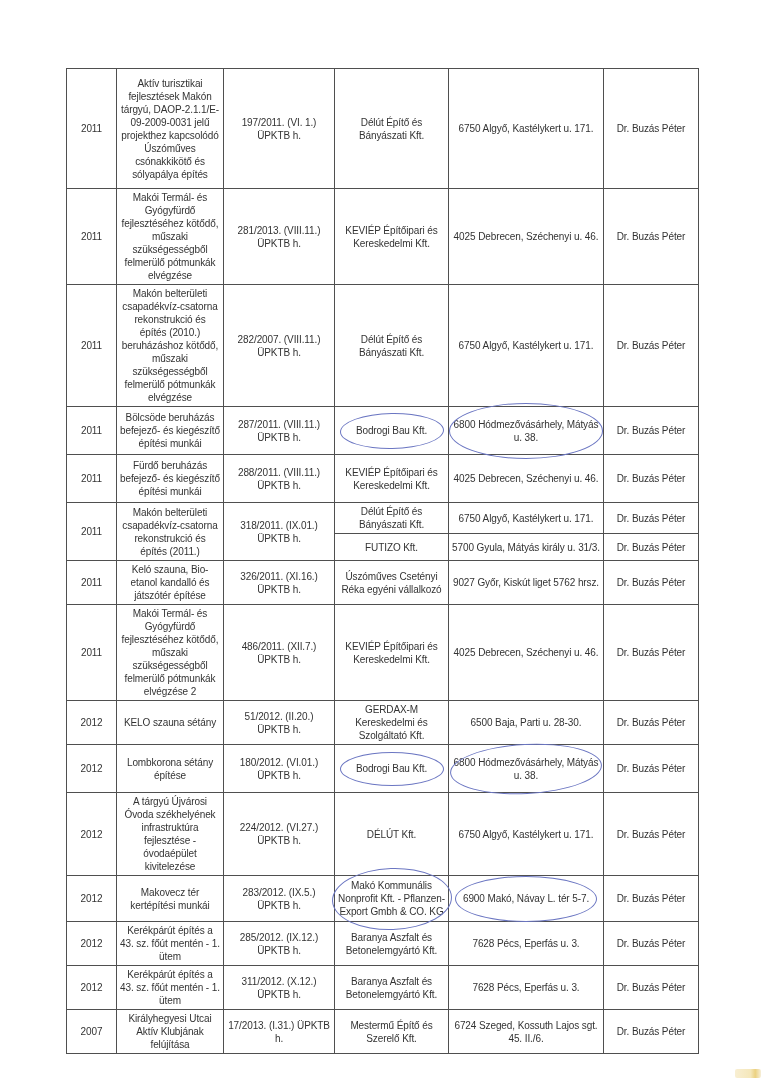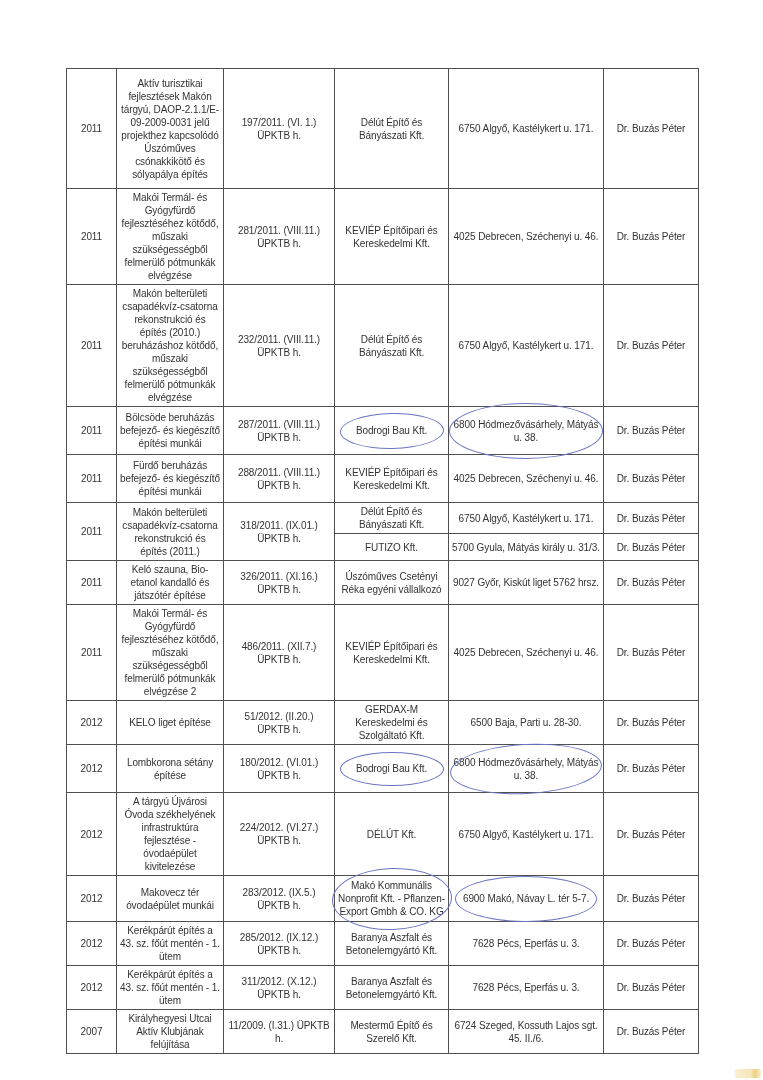--- a/index.html
+++ b/index.html
@@ -71,29 +71,29 @@
           <td>2011</td>
           <td>Aktív turisztikai fejlesztések Makón tárgyú, DAOP-2.1.1/E-09-2009-0031 jelű projekthez kapcsolódó Úszóműves csónakkikötő és sólyapálya építés</td>
           <td>197/2011. (VI. 1.) ÜPKTB h.</td>
           <td>Délút Építő és Bányászati Kft.</td>
           <td>6750 Algyő, Kastélykert u. 171.</td>
           <td>Dr. Buzás Péter</td>
         </tr>
         <tr style="height: 86px;">
           <td>2011</td>
           <td>Makói Termál- és Gyógyfürdő fejlesztéséhez kötődő, műszaki szükségességből felmerülő pótmunkák elvégzése</td>
-          <td>281/2011. (VIII.11.) ÜPKTB h.</td>
+          <td>281/2013. (VIII.11.) ÜPKTB h.</td>
           <td>KEVIÉP Építőipari és Kereskedelmi Kft.</td>
           <td>4025 Debrecen, Széchenyi u. 46.</td>
           <td>Dr. Buzás Péter</td>
         </tr>
         <tr style="height: 102px;">
           <td>2011</td>
           <td>Makón belterületi csapadékvíz-csatorna rekonstrukció és építés (2010.) beruházáshoz kötődő, műszaki szükségességből felmerülő pótmunkák elvégzése</td>
-          <td>232/2011. (VIII.11.) ÜPKTB h.</td>
+          <td>282/2007. (VIII.11.) ÜPKTB h.</td>
           <td>Délút Építő és Bányászati Kft.</td>
           <td>6750 Algyő, Kastélykert u. 171.</td>
           <td>Dr. Buzás Péter</td>
         </tr>
         <tr style="height: 48px;">
           <td>2011</td>
           <td>Bölcsöde beruházás befejező- és kiegészítő építési munkái</td>
           <td>287/2011. (VIII.11.) ÜPKTB h.</td>
           <td>Bodrogi Bau Kft.<span class="annotation-circle" style="width: 102px; height: 34px; border-color: rgb(107, 118, 194); transform: translate(-50%, -50%) rotate(-1deg);"></span></td>
           <td>6800 Hódmezővásárhely, Mátyás u. 38.<span class="annotation-circle" style="width: 152px; height: 54px; border-color: rgb(107, 118, 194); transform: translate(-50%, -50%) rotate(0deg);"></span></td>
@@ -131,21 +131,21 @@
         <tr style="height: 82px;">
           <td>2011</td>
           <td>Makói Termál- és Gyógyfürdő fejlesztéséhez kötődő, műszaki szükségességből felmerülő pótmunkák elvégzése 2</td>
           <td>486/2011. (XII.7.) ÜPKTB h.</td>
           <td>KEVIÉP Építőipari és Kereskedelmi Kft.</td>
           <td>4025 Debrecen, Széchenyi u. 46.</td>
           <td>Dr. Buzás Péter</td>
         </tr>
         <tr style="height: 38px;">
           <td>2012</td>
-          <td>KELO liget építése</td>
+          <td>KELO szauna sétány</td>
           <td>51/2012. (II.20.) ÜPKTB h.</td>
           <td>GERDAX-M Kereskedelmi és Szolgáltató Kft.</td>
           <td>6500 Baja, Parti u. 28-30.</td>
           <td>Dr. Buzás Péter</td>
         </tr>
         <tr style="height: 48px;">
           <td>2012</td>
           <td>Lombkorona sétány építése</td>
           <td>180/2012. (VI.01.) ÜPKTB h.</td>
           <td>Bodrogi Bau Kft.<span class="annotation-circle" style="width: 102px; height: 32px; border-color: rgb(107, 118, 194); transform: translate(-50%, -50%) rotate(0deg);"></span></td>
@@ -155,21 +155,21 @@
         <tr style="height: 70px;">
           <td>2012</td>
           <td>A tárgyú Újvárosi Óvoda székhelyének infrastruktúra fejlesztése - óvodaépület kivitelezése</td>
           <td>224/2012. (VI.27.) ÜPKTB h.</td>
           <td>DÉLÚT Kft.</td>
           <td>6750 Algyő, Kastélykert u. 171.</td>
           <td>Dr. Buzás Péter</td>
         </tr>
         <tr style="height: 46px;">
           <td>2012</td>
-          <td>Makovecz tér óvodaépület munkái</td>
+          <td>Makovecz tér kertépítési munkái</td>
           <td>283/2012. (IX.5.) ÜPKTB h.</td>
           <td>Makó Kommunális Nonprofit Kft. - Pflanzen-Export Gmbh &amp; CO. KG<span class="annotation-circle" style="width: 118px; height: 60px; border-color: rgb(107, 118, 194); transform: translate(-50%, -50%) rotate(-2deg);"></span></td>
           <td>6900 Makó, Návay L. tér 5-7.<span class="annotation-circle" style="width: 140px; height: 44px; border-color: rgb(107, 118, 194); transform: translate(-50%, -50%) rotate(0deg);"></span></td>
           <td>Dr. Buzás Péter</td>
         </tr>
         <tr style="height: 42px;">
           <td>2012</td>
           <td>Kerékpárút építés a 43. sz. főút mentén - 1. ütem</td>
           <td>285/2012. (IX.12.) ÜPKTB h.</td>
           <td>Baranya Aszfalt és Betonelemgyártó Kft.</td>
@@ -180,21 +180,21 @@
           <td>2012</td>
           <td>Kerékpárút építés a 43. sz. főút mentén - 1. ütem</td>
           <td>311/2012. (X.12.) ÜPKTB h.</td>
           <td>Baranya Aszfalt és Betonelemgyártó Kft.</td>
           <td>7628 Pécs, Eperfás u. 3.</td>
           <td>Dr. Buzás Péter</td>
         </tr>
         <tr style="height: 44px;">
           <td>2007</td>
           <td>Királyhegyesi Utcai Aktív Klubjának felújítása</td>
-          <td>11/2009. (I.31.) ÜPKTB h.</td>
+          <td>17/2013. (I.31.) ÜPKTB h.</td>
           <td>Mestermű Építő és Szerelő Kft.</td>
           <td>6724 Szeged, Kossuth Lajos sgt. 45. II./6.</td>
           <td>Dr. Buzás Péter</td>
         </tr>
       </tbody>
   </table>
   <div class="watermark"></div>
 </div>
 
 </body></html>

